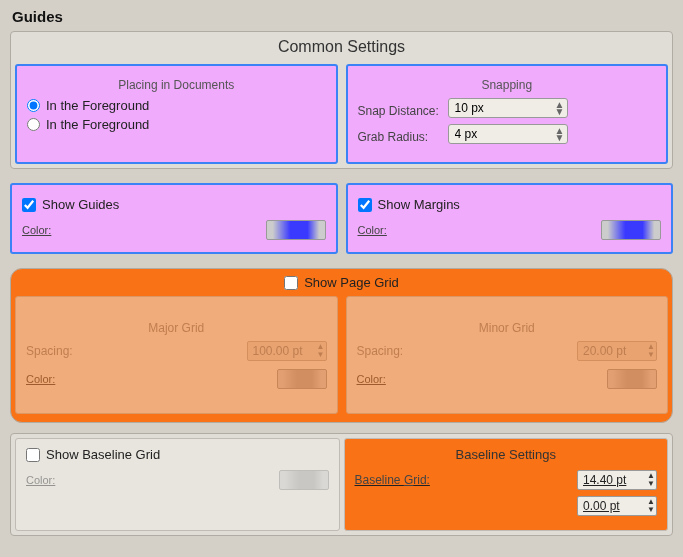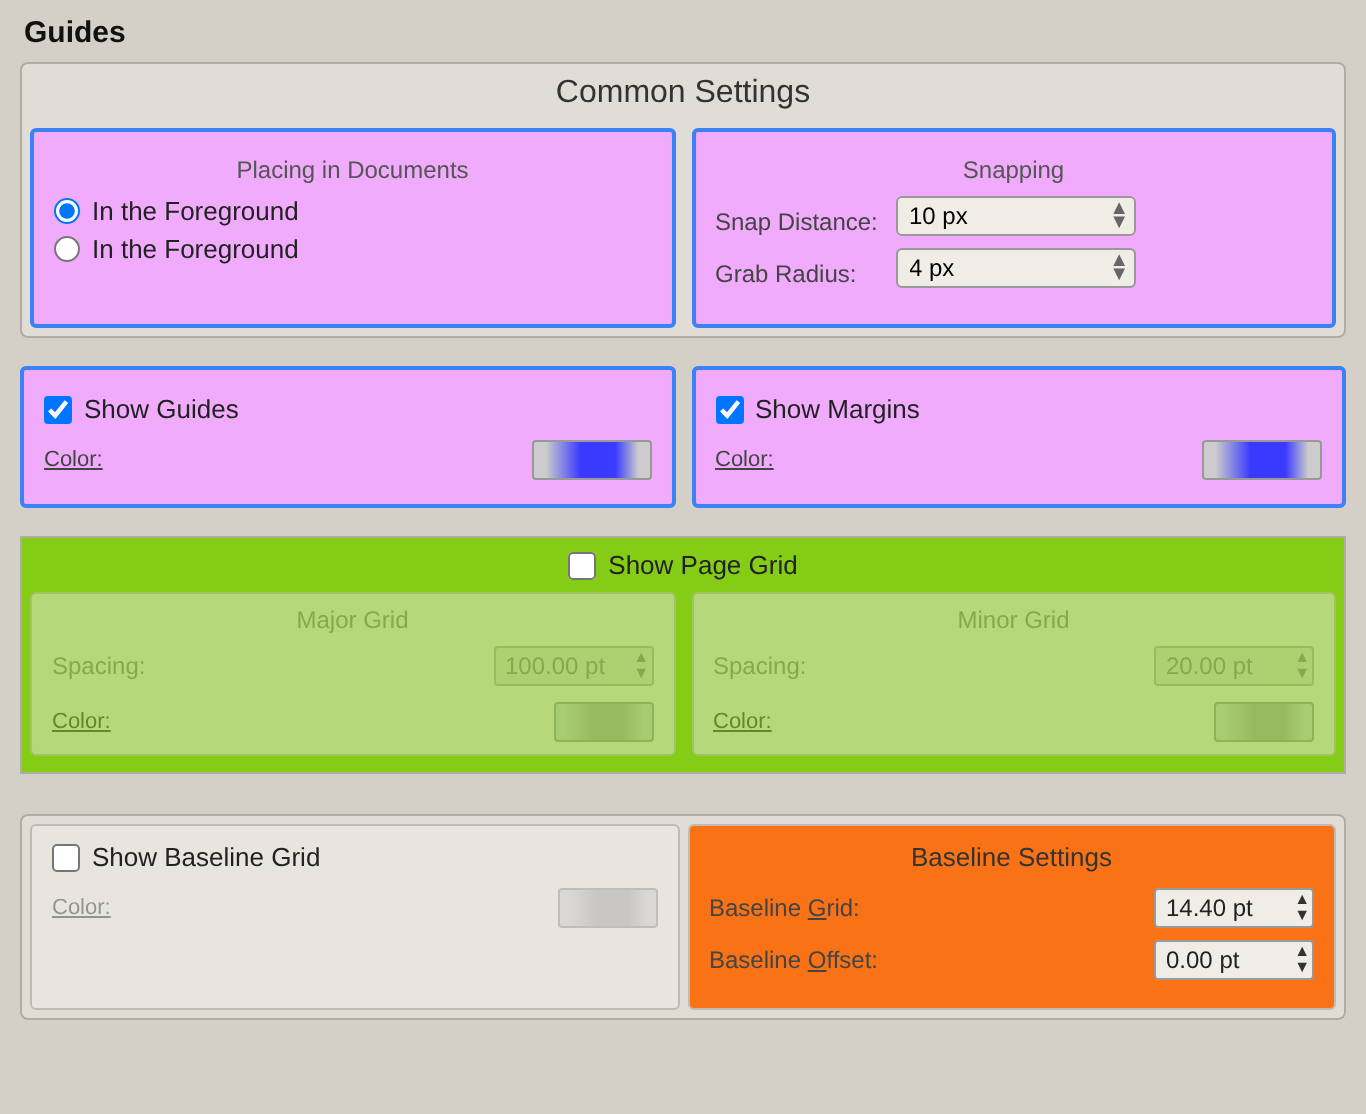--- a/index.html
+++ b/index.html
@@ -126,42 +126,42 @@
       border: 1px solid #999;
       border-radius: 2px;
       background: linear-gradient(to right, #ccc 10%, #3a3aff 40%, #3a3aff 70%, #ccc 90%);
       cursor: pointer;
     }
     .color-swatch-btn.gray-swatch {
       background: linear-gradient(to right, #ccc 10%, #aaa 40%, #aaa 70%, #ccc 90%);
     }
     .grid-section {
       border: 1px solid #b0aca4;
-      border-radius: 0;
-      background: #84cc16;
-      margin-bottom: 20px;
+      border-radius: 12px;
+      background: #f97316;
+      margin-bottom: 10px;
       padding: 0 0 6px 0;
     }
     .grid-title-row {
       display: flex;
       align-items: center;
       justify-content: center;
       padding: 6px 0 4px 0;
     }
     .grid-sub-two-col {
       display: flex;
       flex-direction: row;
     }
     .grid-col {
       flex: 1;
       border: 1px solid #c0bbb4;
       border-radius: 3px;
       background: #e8e5de;
       margin: 2px 4px;
-      padding: 6px 10px;
+      padding: 24px 10px;
     }
     .grid-col-title {
       text-align: center;
       font-size: 12px;
       color: #888;
       margin-bottom: 6px;
     }
     .spacing-row {
       display: flex;
       align-items: center;
@@ -226,20 +226,21 @@
     .baseline-right-title {
       text-align: center;
       font-size: 13px;
       color: #333;
       margin-bottom: 8px;
     }
     .baseline-field-row {
       display: flex;
       align-items: center;
       margin-bottom: 6px;
+      text-decoration: underline;
     }
     .baseline-field-label {
       font-size: 12px;
       color: #444;
       min-width: 110px;
     }
     .baseline-field-label u {
       text-decoration: underline;
     }
     .spin-input-active {
@@ -392,21 +393,20 @@
       <div class="baseline-right">
         <div class="baseline-right-title">Baseline Settings</div>
         <div class="baseline-field-row">
           <span class="baseline-field-label">Baseline <u>G</u>rid:</span>
           <div class="spin-input-wrapper">
             <input type="text" class="spin-input spin-input-active" value="14.40 pt" style="">
             <span class="spin-arrows" style="color:#333;">▲<br>▼</span>
           </div>
         </div>
         <div class="baseline-field-row">
-          <span class="baseline-field-label">Baseline <u>O</u>ffset:</span>
           <div class="spin-input-wrapper">
             <input type="text" class="spin-input spin-input-active" value="0.00 pt" style="">
             <span class="spin-arrows" style="color:#333;">▲<br>▼</span>
           </div>
         </div>
       </div>
 
     </div>
   </div>
 

